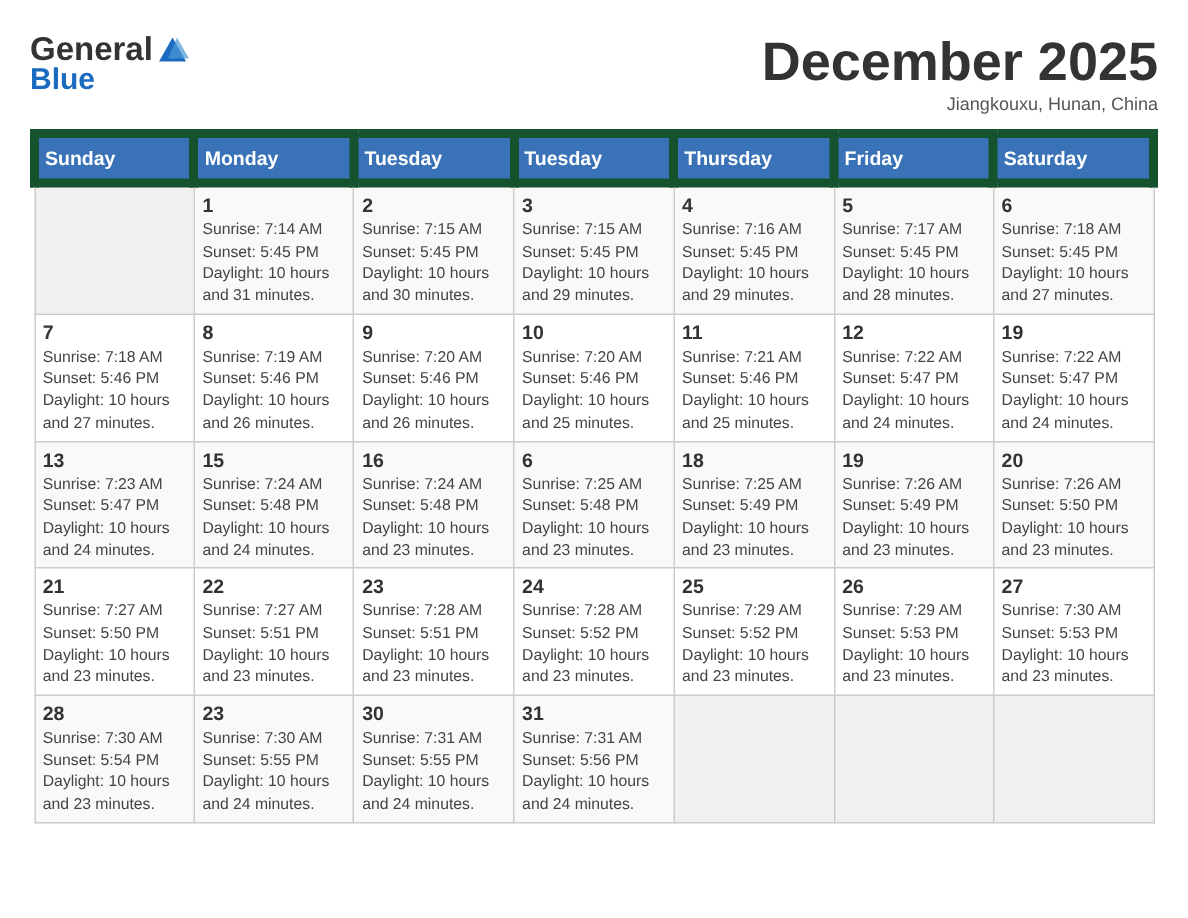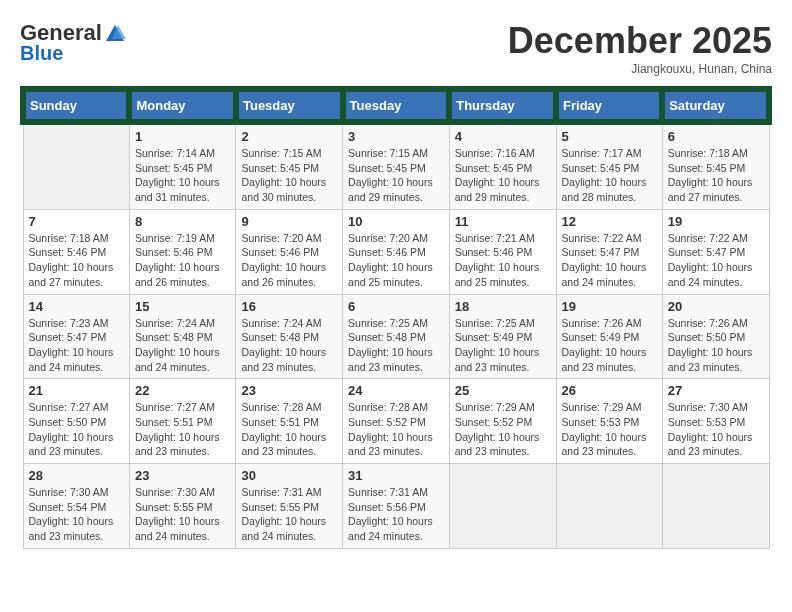--- a/index.html
+++ b/index.html
@@ -160,21 +160,21 @@
           <span class="day-number">12</span>
           <div class="day-info">Sunrise: 7:22 AM<br>Sunset: 5:47 PM<br>Daylight: 10 hours<br>and 24 minutes.</div>
         </td>
         <td>
           <span class="day-number">19</span>
           <div class="day-info">Sunrise: 7:22 AM<br>Sunset: 5:47 PM<br>Daylight: 10 hours<br>and 24 minutes.</div>
         </td>
       </tr>
       <tr>
         <td>
-          <span class="day-number">14</span>
+          <span class="day-number">13</span>
           <div class="day-info">Sunrise: 7:23 AM<br>Sunset: 5:47 PM<br>Daylight: 10 hours<br>and 24 minutes.</div>
         </td>
         <td>
           <span class="day-number">15</span>
           <div class="day-info">Sunrise: 7:24 AM<br>Sunset: 5:48 PM<br>Daylight: 10 hours<br>and 24 minutes.</div>
         </td>
         <td>
           <span class="day-number">16</span>
           <div class="day-info">Sunrise: 7:24 AM<br>Sunset: 5:48 PM<br>Daylight: 10 hours<br>and 23 minutes.</div>
         </td>

